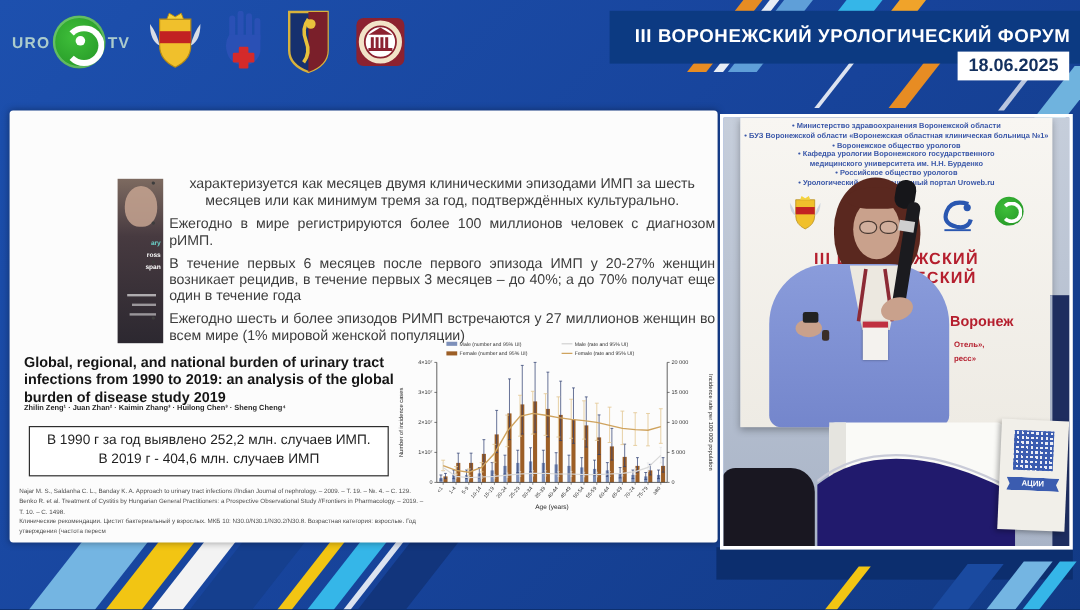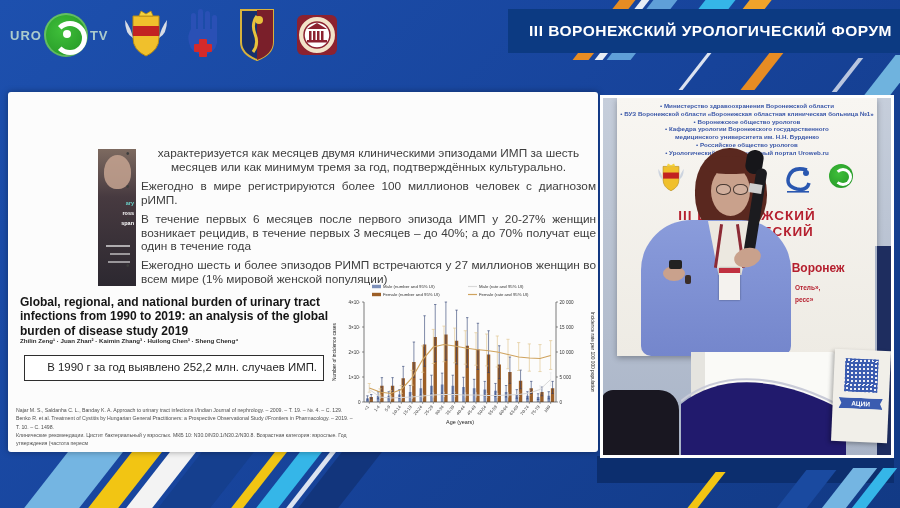--- a/index.html
+++ b/index.html
@@ -26,21 +26,21 @@
   .cover .cface{position:absolute;left:6px;top:6px;width:27px;height:34px;background:#c5a391;border-radius:50% 50% 45% 45%;opacity:.85;}
   .cover .cf{position:absolute;right:2px;text-align:right;color:#fff;font-size:5.5px;font-weight:bold;line-height:1;}
   .cover .cf.t{color:#6ad0c8;}
   .bullets{position:absolute;left:118px;top:55px;width:470px;color:#3d3d3d;font-size:11.8px;line-height:1.18;}
   .b{display:flex;margin-bottom:5px;}
   .bm{width:15px;flex:none;font-size:10px;padding-top:1px;}
   .bt{flex:1;text-align:justify;}
   .b.center .bt{text-align:center;}
   .paper-title{position:absolute;left:12px;top:203px;width:318px;font-weight:bold;font-size:12px;line-height:1.2;color:#151515;}
   .authors{position:absolute;left:12px;top:245px;width:318px;font-size:6.2px;color:#2a2a2a;font-weight:bold;}
-  .statbox{position:absolute;left:16px;top:263px;width:286px;border:1.2px solid #2e2e2e;padding:4px 6px;text-align:right;font-size:11.4px;line-height:1.4;color:#1f1f1f;background:#fff;}
+  .statbox{position:absolute;left:16px;top:263px;width:286px;border:1.2px solid #2e2e2e;padding:4px 6px;text-align:center;font-size:11.4px;line-height:1.4;color:#1f1f1f;background:#fff;}
   .refs{position:absolute;left:8px;top:314px;width:340px;font-size:5.2px;color:#4e4e4e;line-height:1.6;}
   .chart{position:absolute;left:320px;top:186px;width:270px;height:172px;}
   .chart svg{width:270px;height:172px;font-family:"Liberation Sans",sans-serif;}
   
   .video{position:absolute;left:600px;top:95px;width:294px;height:363px;border:3px solid #fff;box-sizing:border-box;z-index:4;background:linear-gradient(180deg,#c6cedb,#a9b4c7);}
   .vwrap{position:relative;width:100%;height:100%;overflow:hidden;}
   .vbanner{position:absolute;left:14px;top:0;width:260px;height:258px;background:linear-gradient(#f8f6f2,#eeebe4);box-shadow:0 2px 6px rgba(0,0,0,.3);z-index:2;}
   .org{position:absolute;top:4px;left:2px;right:2px;text-align:center;color:#3a57a8;font-size:6.2px;font-weight:bold;line-height:1.26;}
   .vlogo{position:absolute;z-index:2;}
   .vred{position:absolute;left:0;right:0;text-align:center;color:#b51f2e;font-weight:bold;letter-spacing:1px;z-index:2;}
@@ -145,20 +145,23 @@
           <rect x="30" y="22" width="2.5" height="9"></rect>
         <rect x="16" y="31" width="20" height="2.5"></rect>
           <path d="M16 20 L36 20 L26 14 Z"></path>
       </g>
     </svg>
   </div>
 
   <div class="band">
     <span>III ВОРОНЕЖСКИЙ УРОЛОГИЧЕСКИЙ ФОРУМ</span>
   </div>
+  <div class="datebox">
+    <span>18.06.2025</span>
+  </div>
 
   <div class="slide">
 
     <div class="cover">
       <div class="cface"></div>
       <div class="cf t" style="top:52px;">ary</div>
       <div class="cf" style="top:62px;">ross</div>
       <div class="cf" style="top:72px;">span</div>
       <div style="position:absolute;left:8px;top:96px;width:24px;height:1.5px;background:rgba(255,255,255,.6);"></div>
       <div style="position:absolute;left:12px;top:104px;width:20px;height:1.5px;background:rgba(255,255,255,.5);"></div>
@@ -182,20 +185,21 @@
         <span class="bm">•</span>
         <span class="bt">Ежегодно шесть и более эпизодов РИМП встречаются у 27 миллионов женщин во всем мире (1% мировой женской популяции)</span>
       </div>
     </div>
 
     <div class="paper-title">Global, regional, and national burden of urinary tract infections from 1990 to 2019: an analysis of the global burden of disease study 2019</div>
     <div class="authors">Zhilin Zeng¹ · Juan Zhan² · Kaimin Zhang³ · Huilong Chen³ · Sheng Cheng⁴</div>
 
     <div class="statbox">
       <div>В 1990 г за год выявлено 252,2 млн. случаев ИМП.</div>
+      <div>В 2019 г - 404,6 млн. случаев ИМП</div>
     </div>
 
     <div class="refs">
       <div>Najar M. S., Saldanha C. L., Banday K. A. Approach to urinary tract infections //Indian Journal of nephrology. – 2009. – Т. 19. – №. 4. – С. 129.</div>
       <div>Benko R. et al. Treatment of Cystitis by Hungarian General Practitioners: a Prospective Observational Study //Frontiers in Pharmacology. – 2019. – Т. 10. – С. 1498.</div>
       <div>Клинические рекомендации. Цистит бактериальный у взрослых. МКБ 10: N30.0/N30.1/N30.2/N30.8. Возрастная категория: взрослые. Год утверждения (частота пересм</div>
     </div>
 
     <div class="chart">
       <svg viewBox="0 0 270 172">

